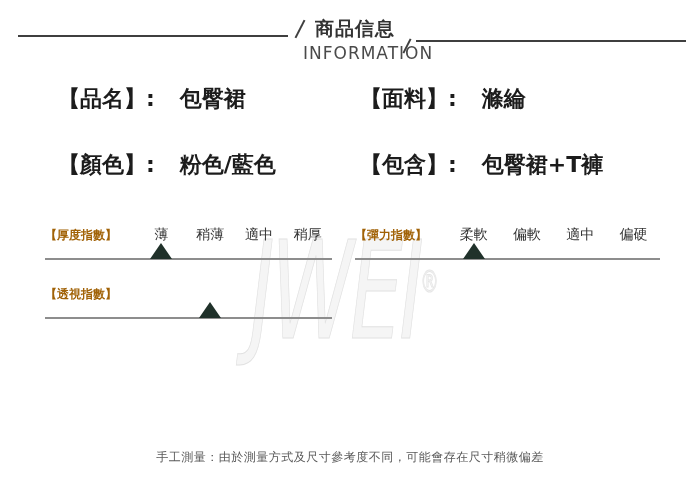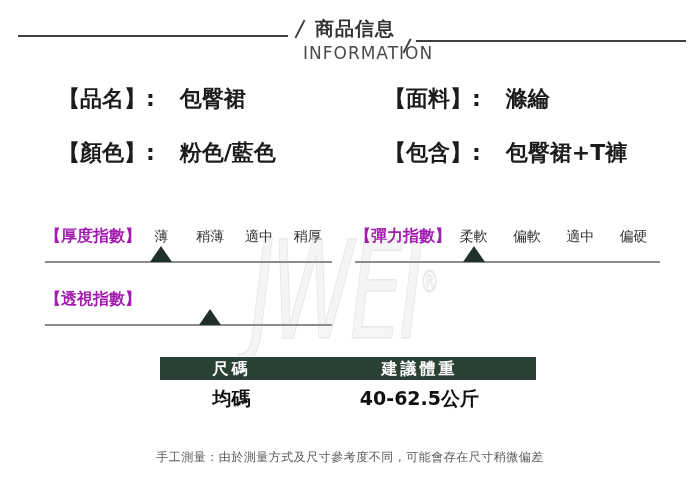--- a/index.html
+++ b/index.html
@@ -33,33 +33,33 @@
   .hdr-line.right{left:416px;top:40px;width:270px;}
   .hdr-slash{position:absolute;width:2px;background:var(--hline);transform:rotate(27deg);}
   .hdr-slash.left{left:299px;top:19px;height:20px;}
   .hdr-slash.right{left:406px;top:38px;height:16px;}
   .title-block{position:absolute;left:303px;top:16px;width:104px;text-align:center;z-index:1;}
   .title-cn{font-size:19px;font-weight:600;color:#333;letter-spacing:1px;}
   .title-en{font-size:17px;color:#4a4a4a;letter-spacing:1px;margin-top:1px;}
   
   .specs{
     position:absolute;left:58px;top:84px;z-index:1;
-    display:grid;grid-template-columns:302px auto;row-gap:36px;gap:24px;
+    display:grid;grid-template-columns:302px auto;row-gap:36px;
   }
   .spec{display:flex;align-items:baseline;font-size:22px;font-weight:700;color:#1c1c1c;}
   .spec .spec-label{white-space:nowrap;}
   .spec .spec-value{margin-left:25px;white-space:nowrap;}
   
   .indicators{
     position:absolute;left:45px;top:226px;z-index:1;
     display:grid;grid-template-columns:287px 305px;column-gap:23px;row-gap:26px;
   }
   .ind-block{position:relative;}
   .ind-row{display:flex;align-items:baseline;}
-  .ind-label{width:92px;flex:none;font-size:16px;font-weight:700;color:#a21caf;white-space:nowrap;}
+  .ind-label{width:92px;flex:none;font-size:12px;font-weight:700;color:#a16207;white-space:nowrap;}
   .ind-opts{flex:1;display:flex;}
   .ind-opt{flex:1;text-align:center;font-size:14px;color:#333;white-space:nowrap;}
   .ind-rail{position:relative;margin-top:14px;height:2px;background:var(--line);}
   .ind-track{position:absolute;left:92px;right:0;bottom:0;height:0;}
   .tri{
     position:absolute;bottom:1px;transform:translateX(-50%);
     width:0;height:0;
     border-left:11px solid transparent;border-right:11px solid transparent;
     border-bottom:16px solid var(--marker);
   }
@@ -153,26 +153,16 @@
         <span class="ind-label">【透視指數】</span>
       </div>
       <div class="ind-rail"></div>
       <div class="ind-track">
           <span class="tri" style="left: 37.5%;"></span>
         </div>
     </div>
 
   </div>
 
-  <div class="size-table">
-    <div class="st-head">
-      <span class="st-cell c1">尺碼</span>
-      <span class="st-cell c2">建議體重</span>
-    </div>
-    <div class="st-body">
-      <span class="st-cell c1">均碼</span>
-      <span class="st-cell c2">40-62.5公斤</span>
-    </div>
-  </div>
 
   <div class="note">手工測量：由於測量方式及尺寸參考度不同，可能會存在尺寸稍微偏差</div>
 
 </div>
 
 </body></html>

